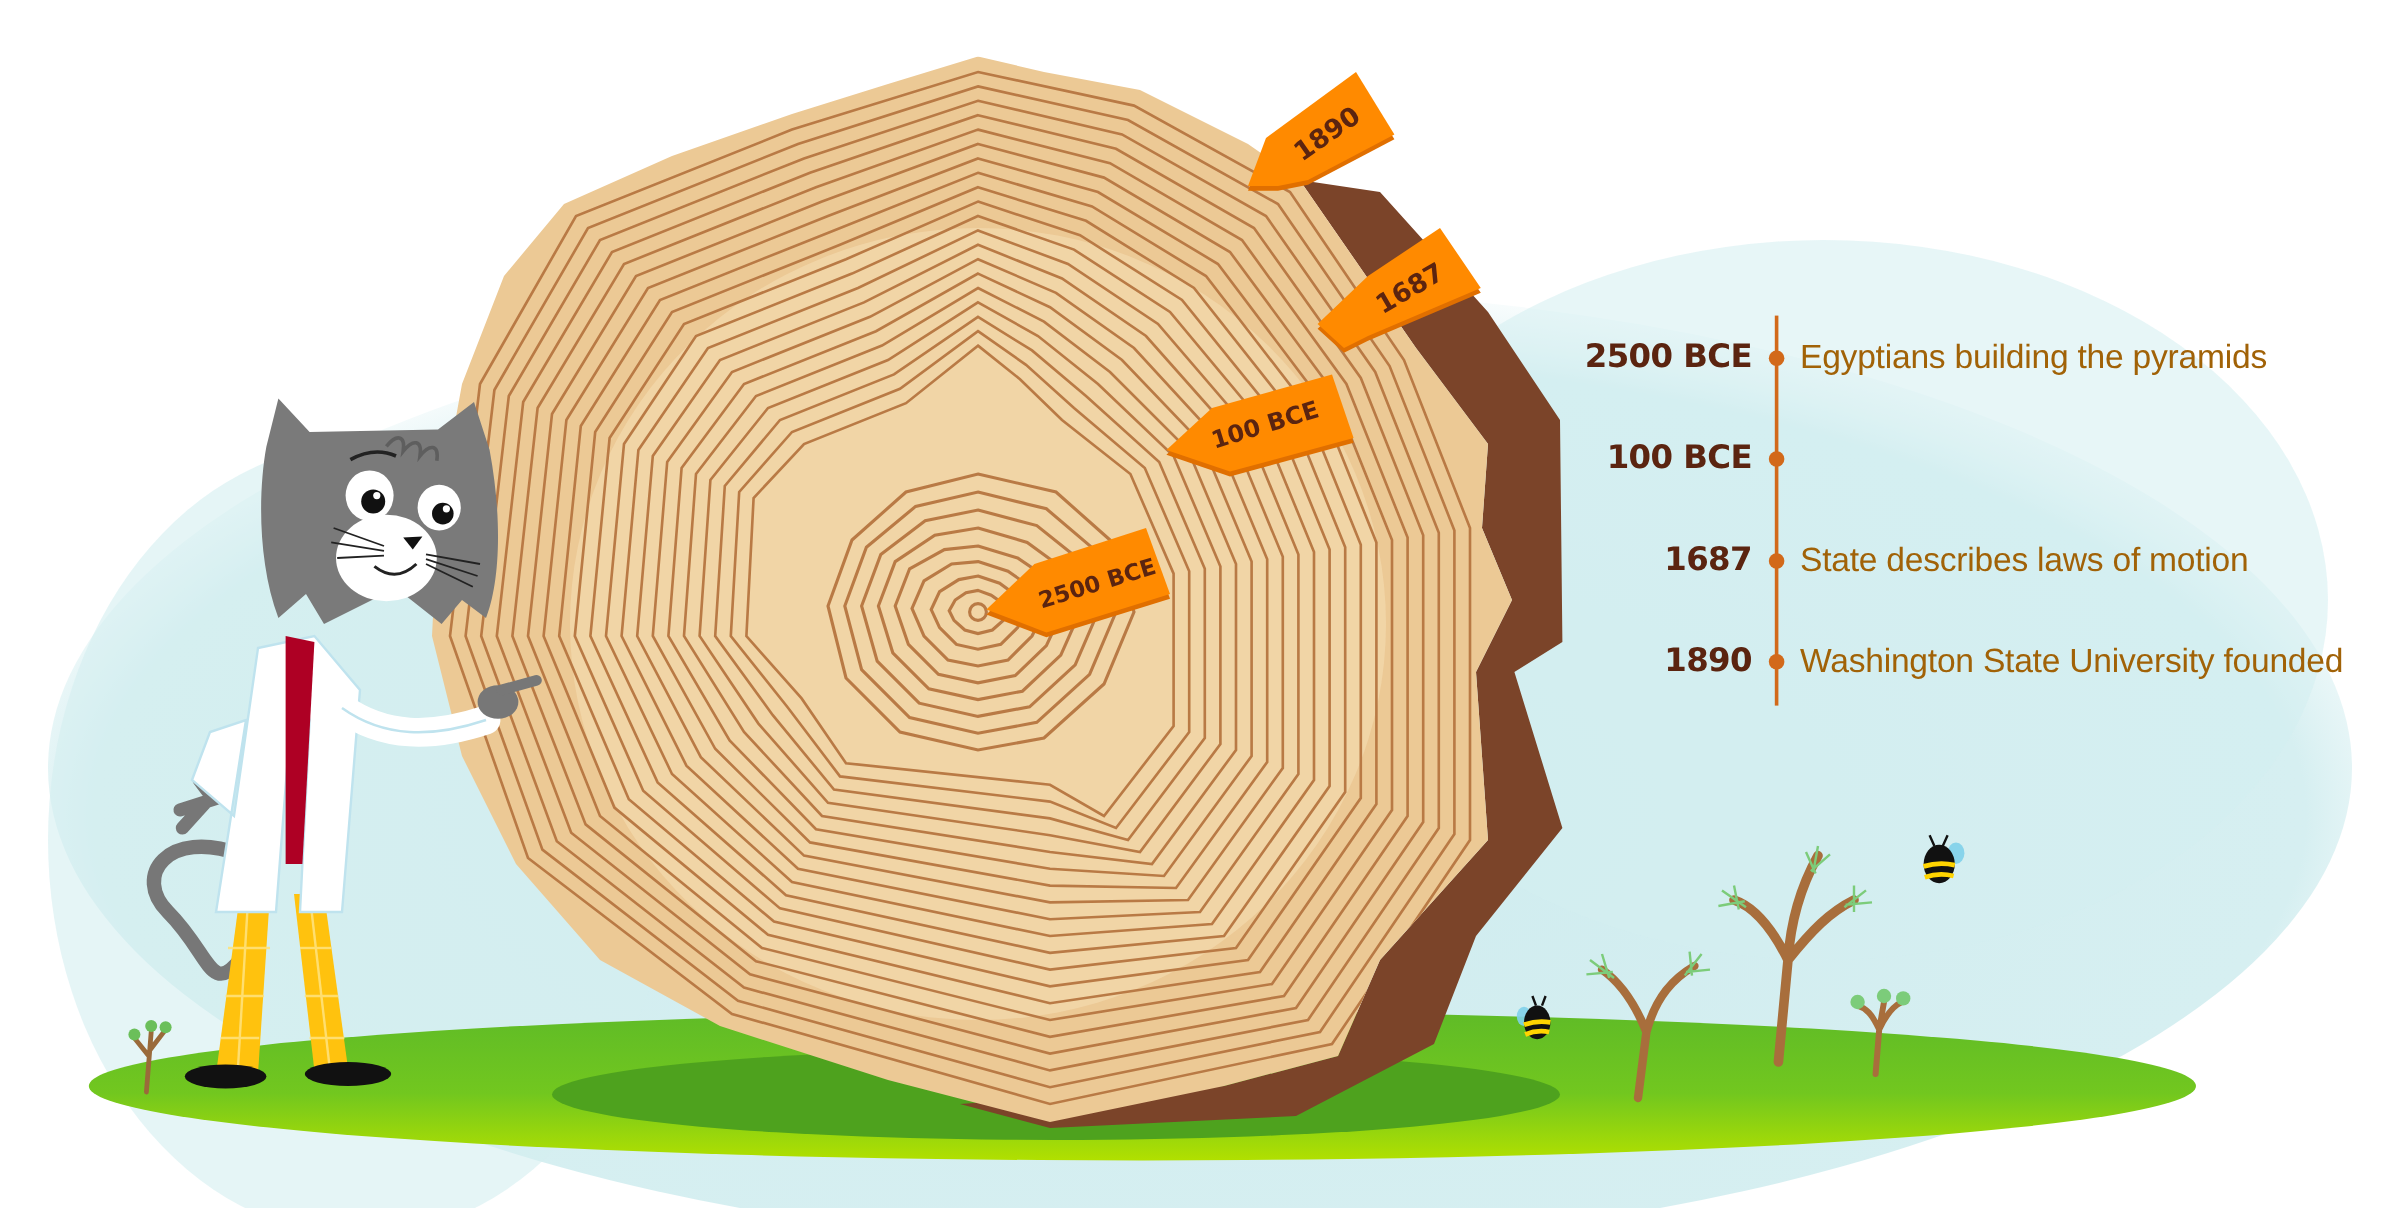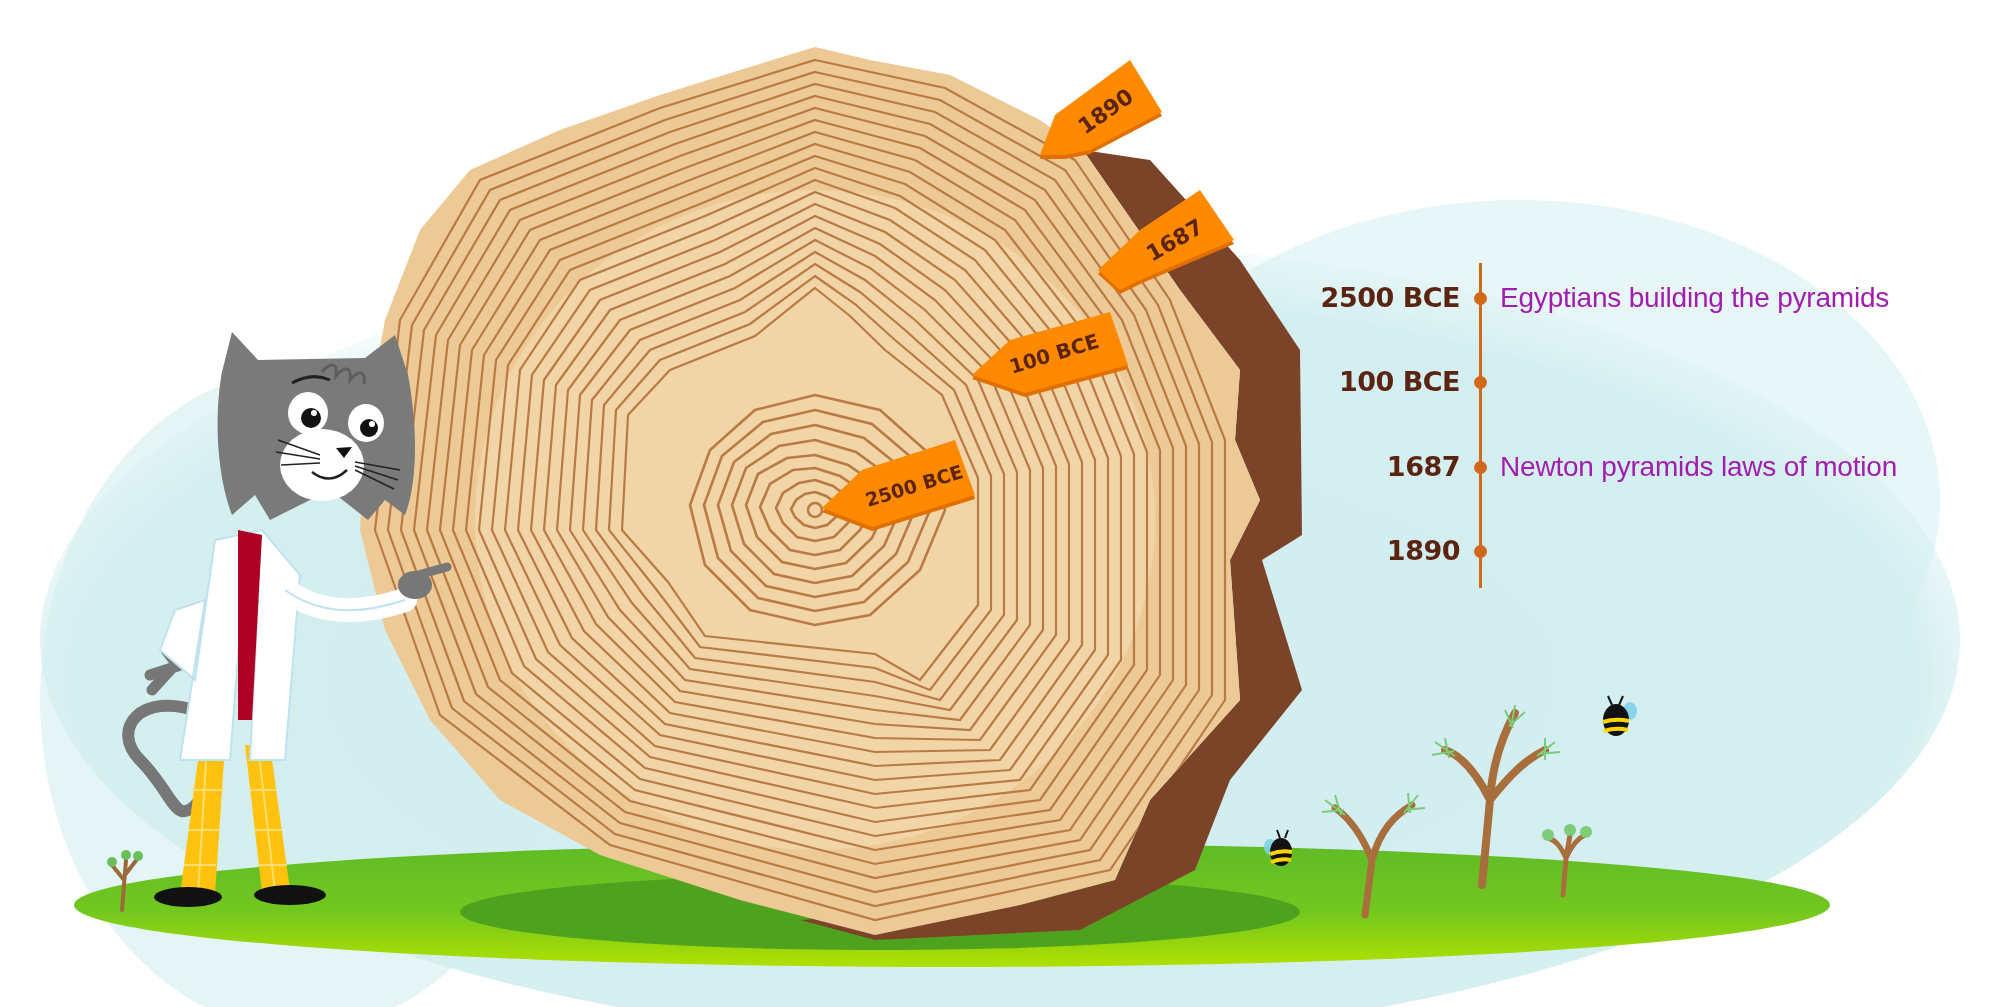--- a/index.html
+++ b/index.html
@@ -3,21 +3,21 @@
 <meta charset="utf-8">
 <style>
   html, body { margin: 0; padding: 0; background: #ffffff; }
   body { width: 2000px; height: 1007px; position: relative; overflow: hidden; font-family: "Liberation Sans", sans-serif; }
   #scene { position: absolute; left: 0; top: 0; width: 2000px; height: 1007px; }
   .timeline { position: absolute; left: 1300px; top: 263px; width: 700px; height: 330px; }
   .tl-line { position: absolute; left: 179px; top: 0; width: 3px; height: 325px; background: #d2691a; }
   .tl-row { position: absolute; left: 0; width: 700px; height: 40px; }
   .tl-year { position: absolute; right: 540px; top: 0; font-family: "DejaVu Sans", sans-serif; font-weight: bold; font-size: 27px; line-height: 40px; color: #5b2410; letter-spacing: -0.5px; white-space: nowrap; text-align: right; }
   .tl-dot { position: absolute; left: 174px; top: 14px; width: 13px; height: 13px; border-radius: 50%; background: #d2691a; }
-  .tl-desc { position: absolute; left: 200px; top: 0; font-family: "Liberation Sans", sans-serif; font-size: 28px; line-height: 40px; color: #a21caf; white-space: nowrap; letter-spacing: -0.2px; }
+  .tl-desc { position: absolute; left: 200px; top: 0; font-family: "Liberation Sans", sans-serif; font-size: 28px; line-height: 40px; color: #a16207; white-space: nowrap; letter-spacing: -0.2px; }
   .tag-text { font-family: "DejaVu Sans", sans-serif; font-weight: bold; fill: #5b2410; }
 </style>
 </head>
 <body>
 
 <div id="scene">
 <svg width="2000" height="1007" viewBox="0 0 2000 1007" xmlns="http://www.w3.org/2000/svg">
   <defs>
     <linearGradient id="grassGrad" x1="0" y1="0" x2="0" y2="1">
       <stop offset="0" stop-color="#5fbb27"></stop>
@@ -219,19 +219,20 @@
     <span class="tl-dot"></span>
     <span class="tl-desc">Egyptians building the pyramids</span>
   </div>
   <div class="tl-row" style="top:99px">
     <span class="tl-year">100 BCE</span>
     <span class="tl-dot"></span>
   </div>
   <div class="tl-row" style="top:184px">
     <span class="tl-year">1687</span>
     <span class="tl-dot"></span>
-    <span class="tl-desc">Newton pyramids laws of motion</span>
+    <span class="tl-desc">State describes laws of motion</span>
   </div>
   <div class="tl-row" style="top:268px">
     <span class="tl-year">1890</span>
     <span class="tl-dot"></span>
+    <span class="tl-desc">Washington State University founded</span>
   </div>
 </div>
 
 </body></html>

